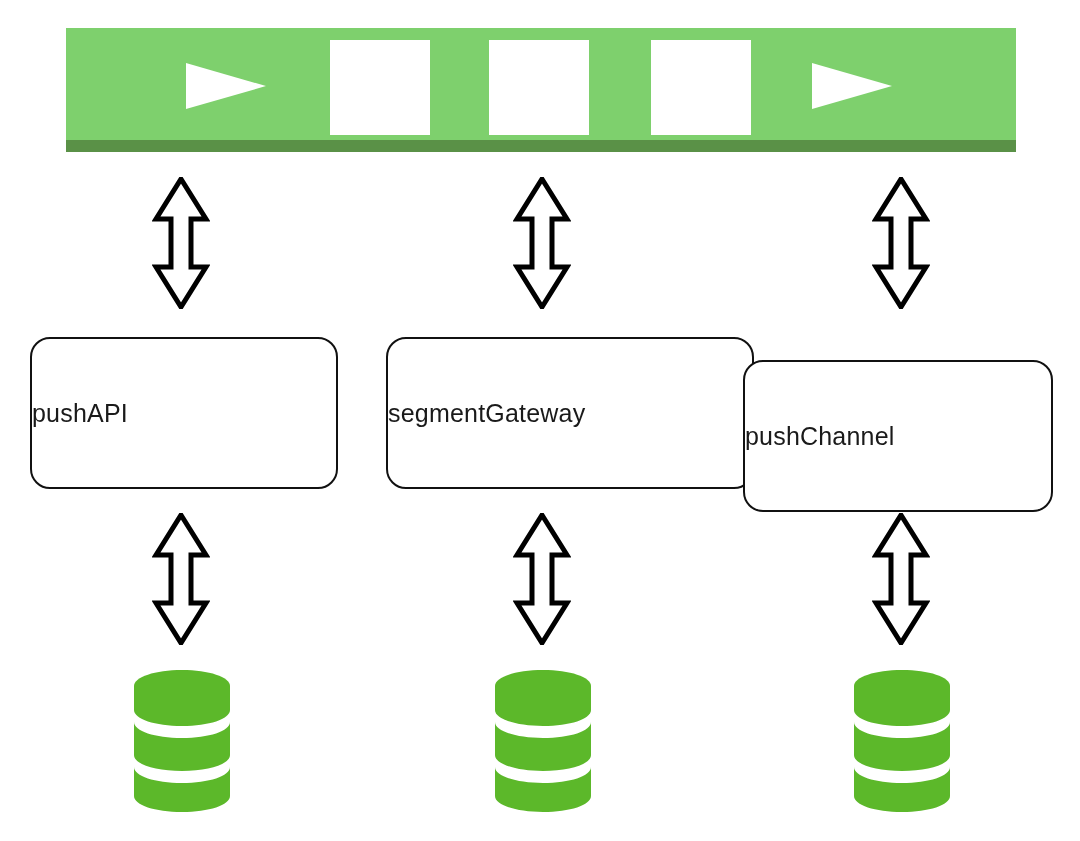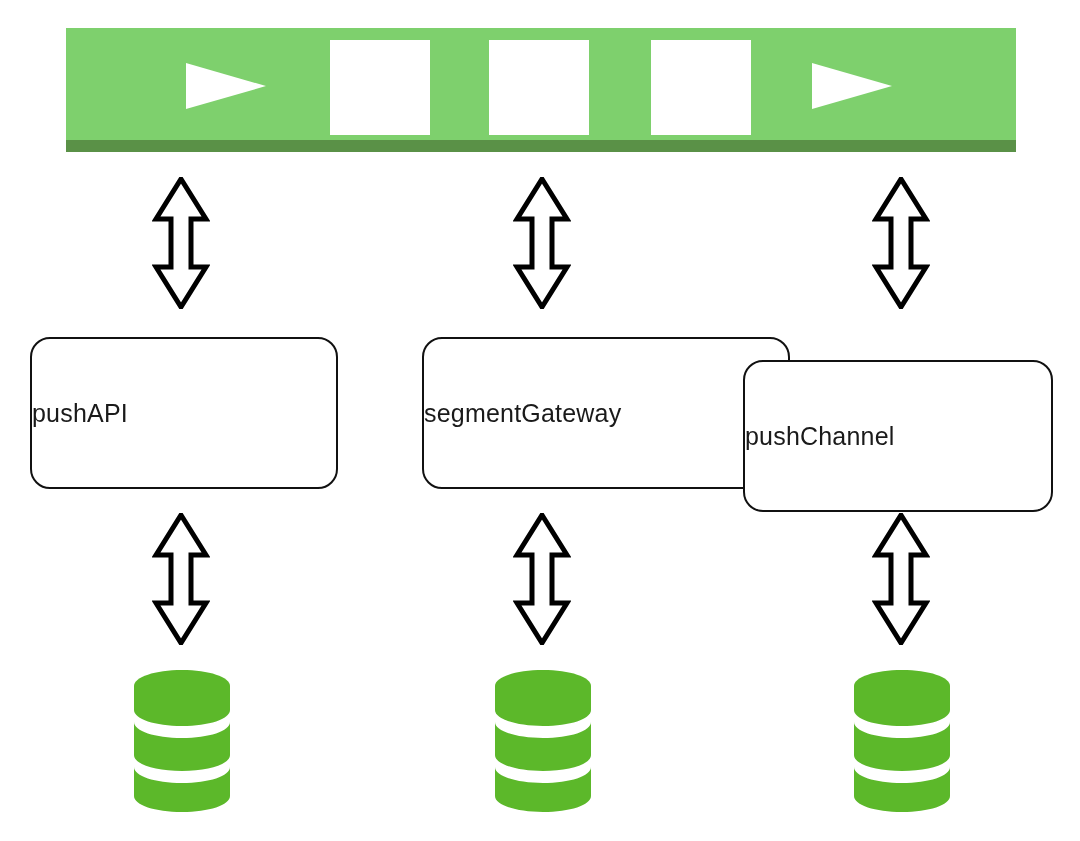--- a/index.html
+++ b/index.html
@@ -70,21 +70,21 @@
     justify-content: flex-start;
     box-sizing: border-box;
   }
   .service-box .label {
     font-size: 25px;
     color: #1a1a1a;
     letter-spacing: 0.2px;
     white-space: nowrap;
   }
   .box-1 { left: 30px;  width: 308px; }
-  .box-2 { left: 386px; width: 368px; margin-left: 36px; }
+  .box-2 { left: 386px; width: 368px; }
   .box-3 { left: 743px; width: 310px; margin-top: 23px; }
 
   
   .arrow {
     position: absolute;
     width: 58px;
     height: 132px;
   }
   .ar-top-1 { left: 152px; top: 177px; }
   .ar-top-2 { left: 513px; top: 177px; }

